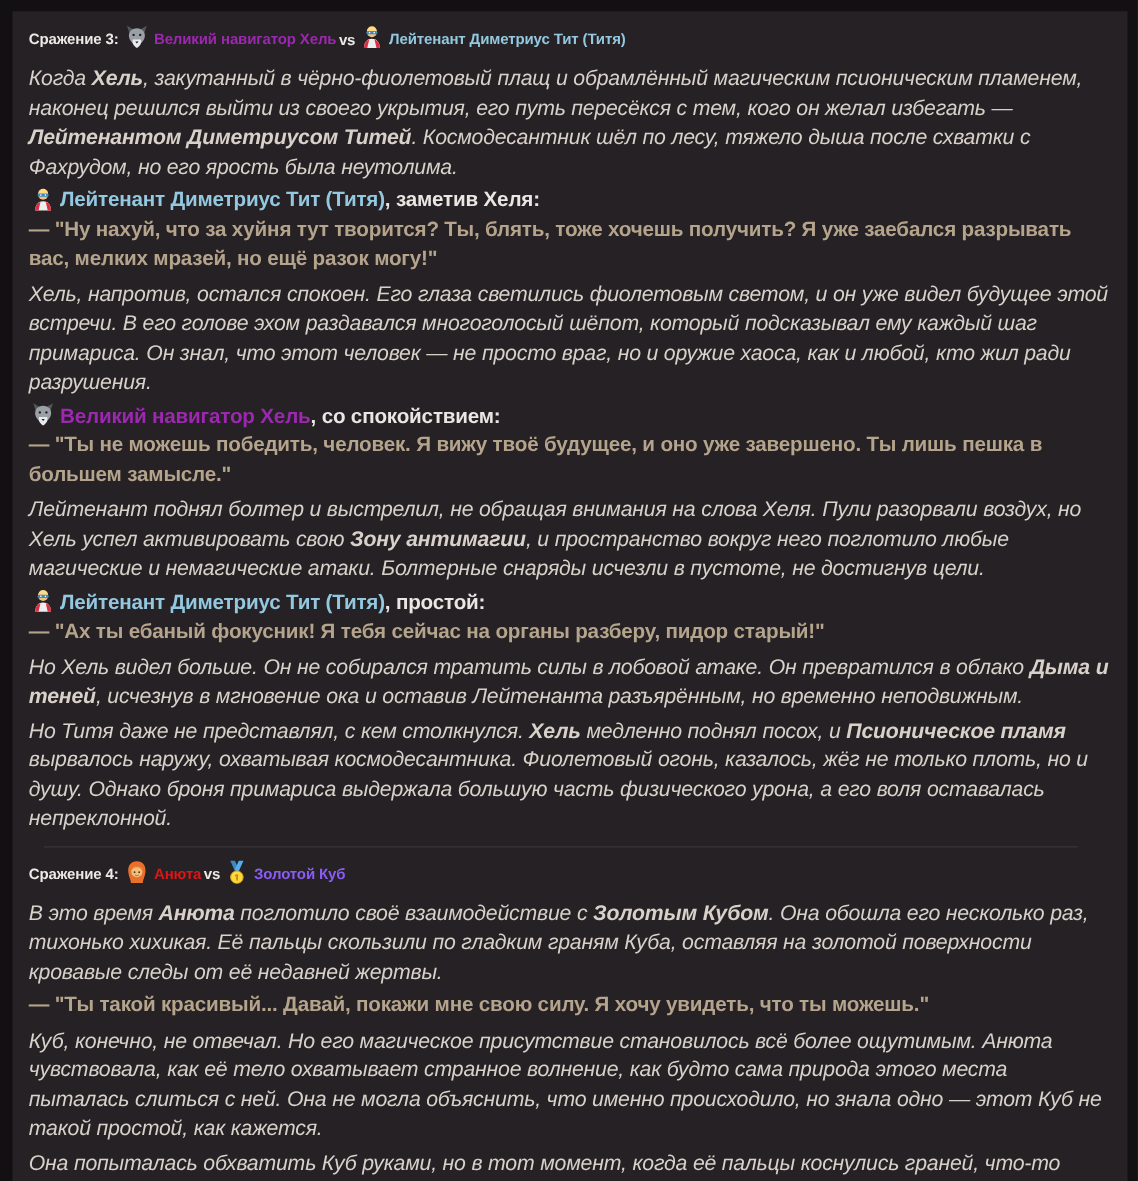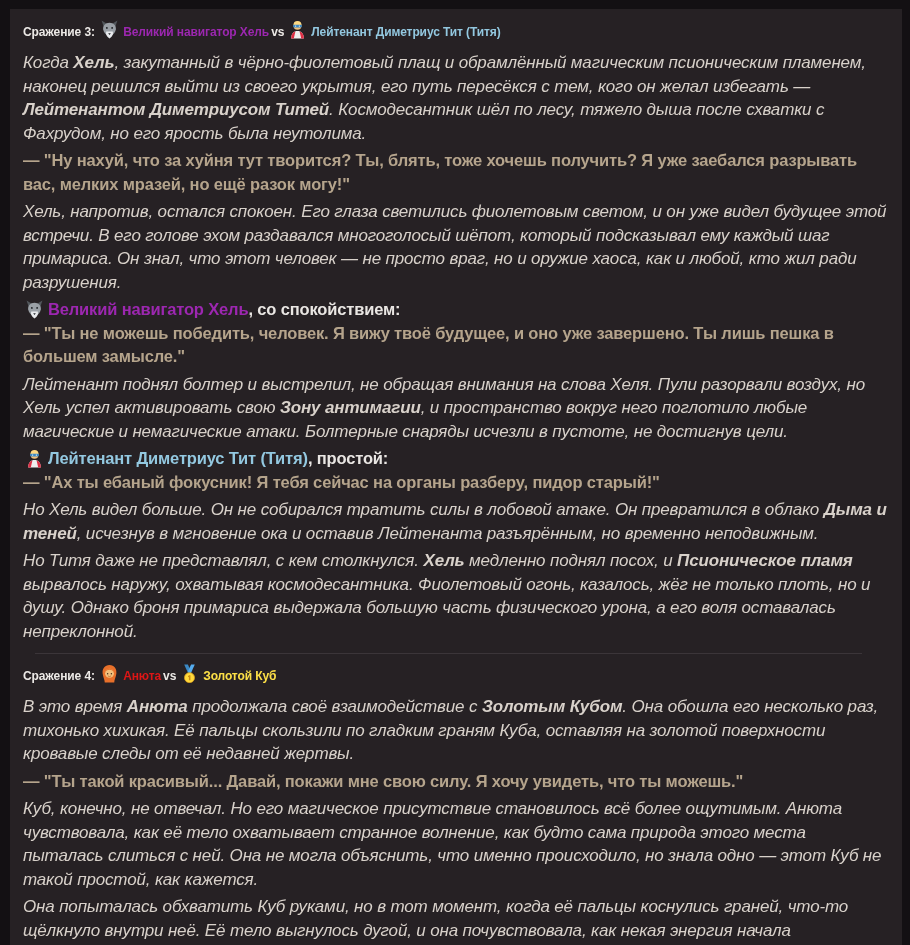--- a/index.html
+++ b/index.html
@@ -57,20 +57,30 @@
             <path fill="#ffd983" d="M10.5 9.5a7.5 7.5 0 0 1 15 0l-1.5 1h-12z"></path>
             <rect x="9.5" y="9" width="17" height="5" rx="2.5" fill="#3b88c3"></rect>
             <circle cx="14.5" cy="11.5" r="1.2" fill="#fff"></circle>
             <circle cx="21.5" cy="11.5" r="1.2" fill="#fff"></circle>
             <path fill="#eee" d="M6 35c0-9 5-14 12-14s12 5 12 14z"></path>
             <path fill="#dd2e44" d="M6 35c0-8 4-12 8-13l-3 13z"></path>
             <path fill="#dd2e44" d="M30 35c0-8-4-12-8-13l3 13z"></path>
           </svg></span><span class="char-name" style="color: rgb(147, 200, 224);">Лейтенант Диметриус Тит (Титя)</span></h3>
       <p class="narration"><span>Когда </span><b>Хель</b><span>, закутанный в чёрно-фиолетовый плащ и обрамлённый магическим псионическим пламенем, наконец решился выйти из своего укрытия, его путь пересёкся с тем, кого он желал избегать — </span><b>Лейтенантом Диметриусом Титей</b><span>. Космодесантник шёл по лесу, тяжело дыша после схватки с Фахрудом, но его ярость была неутолима.</span></p>
       <div class="speech">
+        <div class="speaker-line"><span class="icon"><svg viewBox="0 0 36 36">
+              <circle cx="18" cy="11" r="7.5" fill="#f3c07b"></circle>
+              <path fill="#ffd983" d="M10.5 9.5a7.5 7.5 0 0 1 15 0l-1.5 1h-12z"></path>
+              <rect x="9.5" y="9" width="17" height="5" rx="2.5" fill="#3b88c3"></rect>
+              <circle cx="14.5" cy="11.5" r="1.2" fill="#fff"></circle>
+              <circle cx="21.5" cy="11.5" r="1.2" fill="#fff"></circle>
+              <path fill="#eee" d="M6 35c0-9 5-14 12-14s12 5 12 14z"></path>
+              <path fill="#dd2e44" d="M6 35c0-8 4-12 8-13l-3 13z"></path>
+              <path fill="#dd2e44" d="M30 35c0-8-4-12-8-13l3 13z"></path>
+            </svg></span><span class="char-name" style="color: rgb(147, 200, 224);">Лейтенант Диметриус Тит (Титя)</span><span>, заметив Хеля:</span></div>
         <div class="dialogue-line"><span>— "Ну нахуй, что за хуйня тут творится? Ты, блять, тоже хочешь получить? Я уже заебался разрывать вас, мелких мразей, но ещё разок могу!"</span></div>
       </div>
       <p class="narration"><span>Хель, напротив, остался спокоен. Его глаза светились фиолетовым светом, и он уже видел будущее этой встречи. В его голове эхом раздавался многоголосый шёпот, который подсказывал ему каждый шаг примариса. Он знал, что этот человек — не просто враг, но и оружие хаоса, как и любой, кто жил ради разрушения.</span></p>
       <div class="speech">
         <div class="speaker-line"><span class="icon"><svg viewBox="0 0 36 36">
               <path fill="#52575c" d="M3 1l10 6-6 6z"></path>
               <path fill="#52575c" d="M33 1l-10 6 6 6z"></path>
               <path fill="#9aa0a6" d="M18 5C10 5 5 11 6 18c1 6 5 9 8 11h8c3-2 7-5 8-11 1-7-4-13-12-13z"></path>
               <path fill="#e8eaed" d="M18 35c-5-3-8-8-6-13h12c2 5-1 10-6 13z"></path>
               <circle cx="13" cy="15" r="1.8" fill="#1f2327"></circle>
@@ -101,21 +111,21 @@
             <circle cx="18" cy="17.5" r="8.5" fill="#f3c07b"></circle>
             <path fill="#e8702a" d="M9.5 17.5a8.5 8.5 0 0 1 17 0c-2-5-4-6.5-8.5-6.5s-6.5 1.5-8.5 6.5z"></path>
             <circle cx="14.5" cy="18.5" r="1.3" fill="#3a2a1a"></circle>
             <circle cx="21.5" cy="18.5" r="1.3" fill="#3a2a1a"></circle>
             <path d="M15.5 23q2.5 2 5 0" stroke="#b5652a" stroke-width="1.3" fill="none" stroke-linecap="round"></path>
           </svg></span><span class="char-name" style="color: rgb(221, 22, 22);">Анюта</span><span class="vs-label">vs</span><span class="icon"><svg viewBox="0 0 36 36">
             <path fill="#3b88c3" d="M8 1h7l6 13-5 5z"></path>
             <path fill="#55acee" d="M28 1h-7l-6 13 5 5z"></path>
             <circle cx="18" cy="26" r="9.5" fill="#ffd93b" stroke="#d99e1e" stroke-width="1.5"></circle>
             <path d="M17.3 21.5h2.5V31h-2.9v-6.8l-1.7 1v-2.4z" fill="#c98b12"></path>
-          </svg></span><span class="char-name" style="color: #fde047; text-align: right;">Золотой Куб</span></h3>
-      <p class="narration"><span>В это время </span><b>Анюта</b><span> продолжала своё взаимодействие с </span><b>Золотым Кубом</b><span>. Она обошла его несколько раз, тихонько хихикая. Её пальцы скользили по гладким граням Куба, оставляя на золотой поверхности кровавые следы от её недавней жертвы.</span></p>
+          </svg></span><span class="char-name" style="color: #8b5cf6; text-align: right;">Золотой Куб</span></h3>
+      <p class="narration"><span>В это время </span><b>Анюта</b><span> поглотило своё взаимодействие с </span><b>Золотым Кубом</b><span>. Она обошла его несколько раз, тихонько хихикая. Её пальцы скользили по гладким граням Куба, оставляя на золотой поверхности кровавые следы от её недавней жертвы.</span></p>
       <div class="speech">
         <div class="dialogue-line"><span>— "Ты такой красивый... Давай, покажи мне свою силу. Я хочу увидеть, что ты можешь."</span></div>
       </div>
       <p class="narration"><span>Куб, конечно, не отвечал. Но его магическое присутствие становилось всё более ощутимым. Анюта чувствовала, как её тело охватывает странное волнение, как будто сама природа этого места пыталась слиться с ней. Она не могла объяснить, что именно происходило, но знала одно — этот Куб не такой простой, как кажется.</span></p>
       <p class="narration"><span>Она попыталась обхватить Куб руками, но в тот момент, когда её пальцы коснулись граней, что-то щёлкнуло внутри неё. Её тело выгнулось дугой, и она почувствовала, как некая энергия начала перетекать между ней и Кубом.</span></p>
     </article>
 </div>
 
 </body></html>

